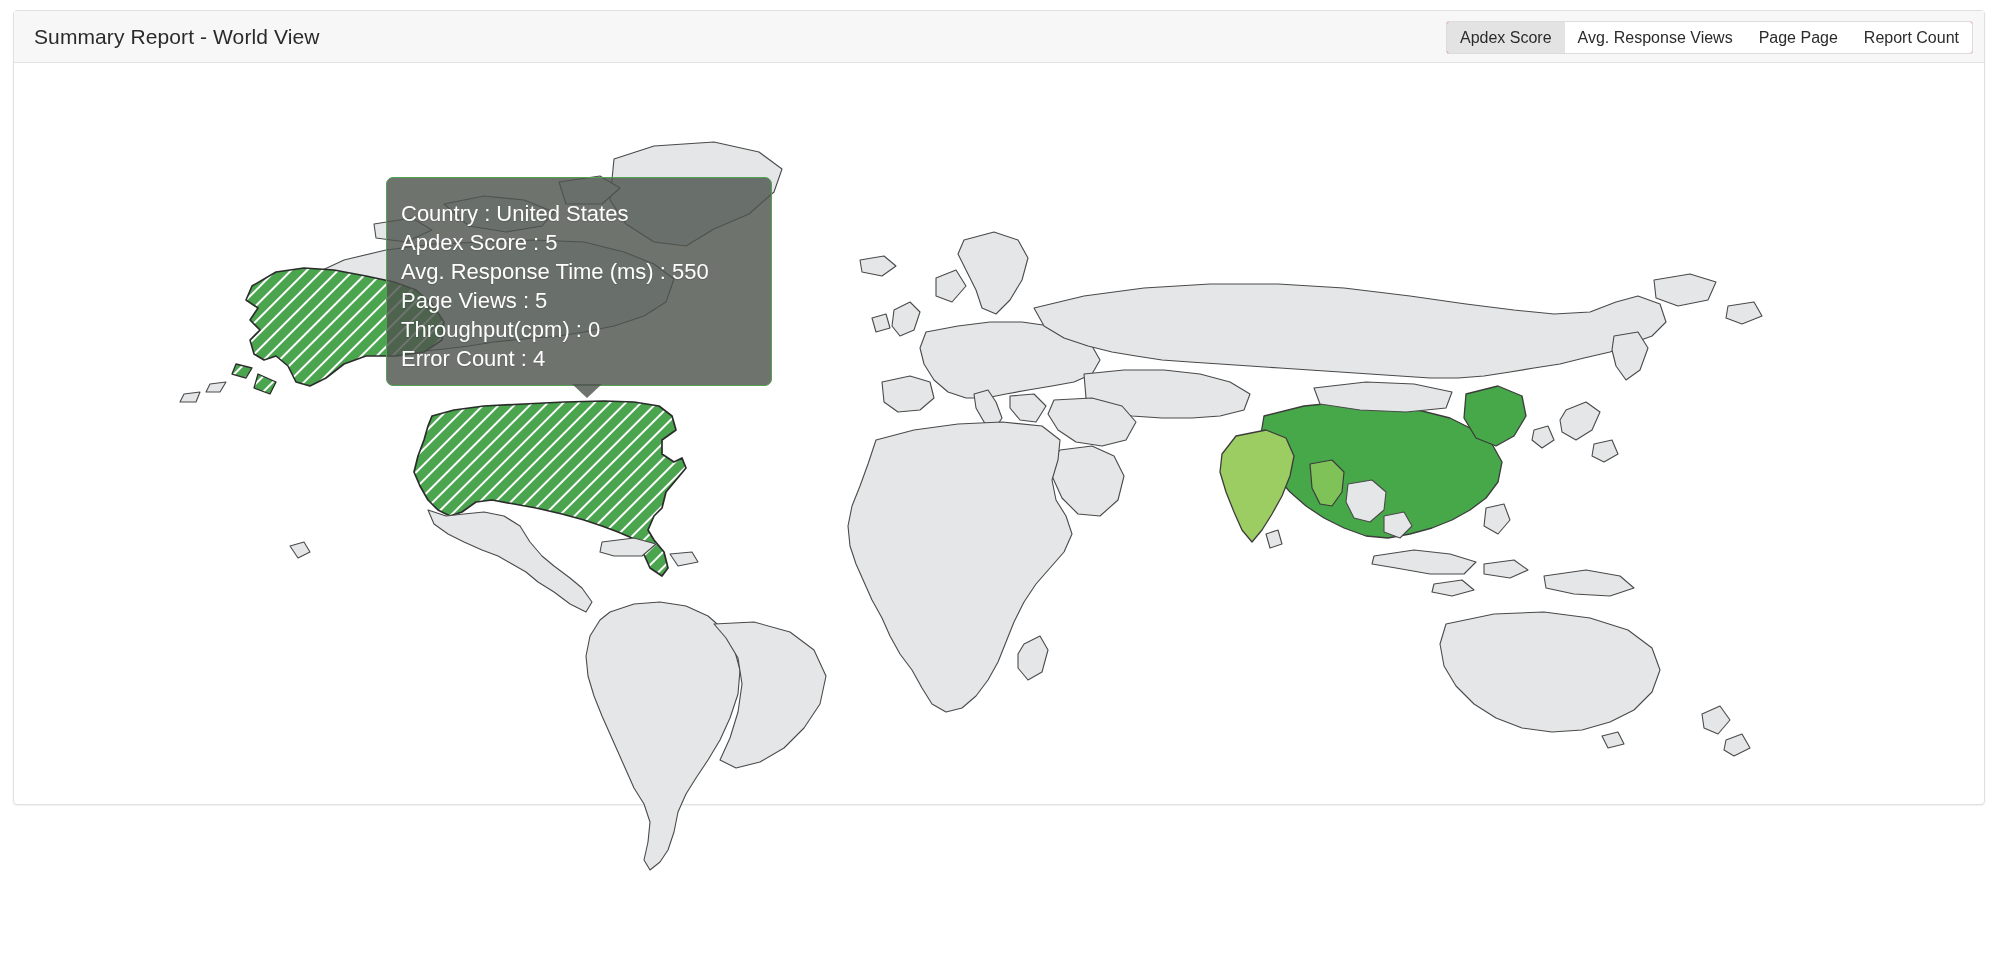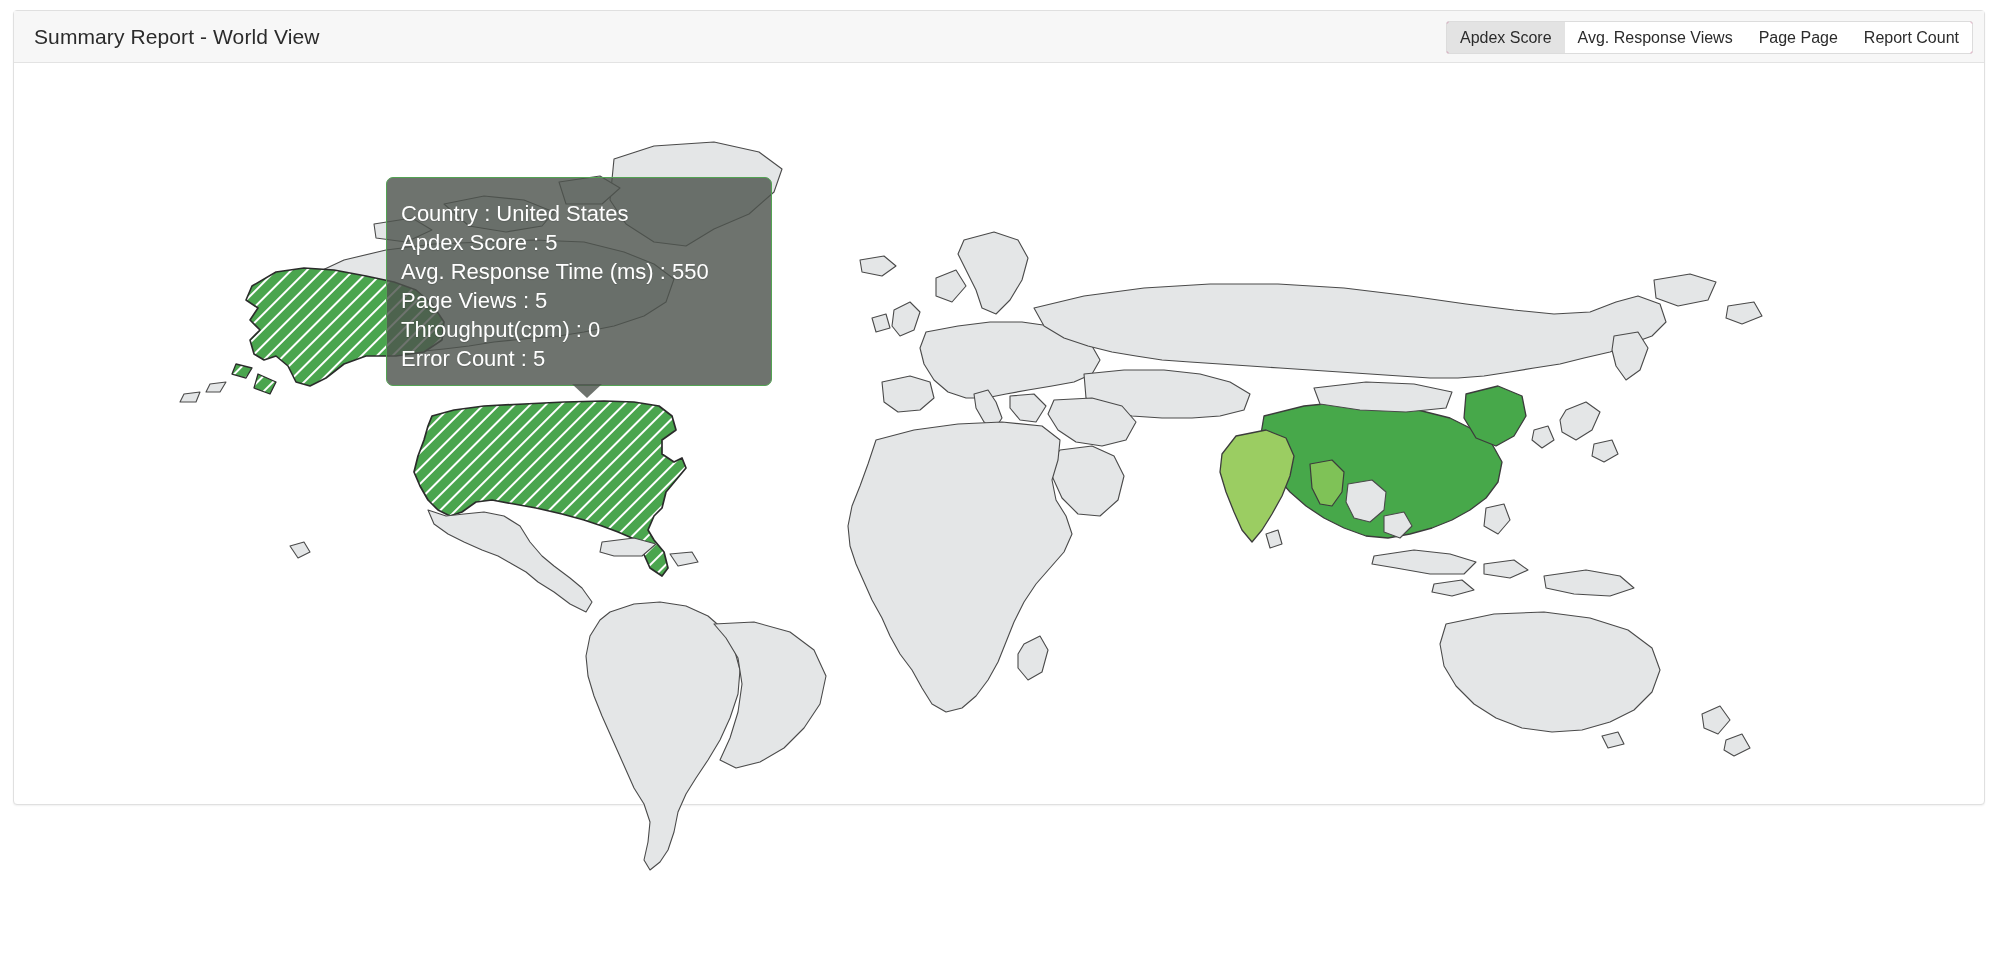--- a/index.html
+++ b/index.html
@@ -219,18 +219,18 @@
         <path d="M1252 470 L1264 466 L1268 480 L1256 484 Z"></path>
       </g>
     </svg>
 
     <div class="tooltip">
       <div class="tooltip-row">Country : United States</div>
       <div class="tooltip-row">Apdex Score : 5</div>
       <div class="tooltip-row">Avg. Response Time (ms) : 550</div>
       <div class="tooltip-row">Page Views : 5</div>
       <div class="tooltip-row">Throughput(cpm) : 0</div>
-      <div class="tooltip-row">Error Count : 5</div>
+      <div class="tooltip-row">Error Count : 4</div>
       <div class="tooltip-arrow"></div>
     </div>
 
   </div>
 </div>
 
 </body></html>

